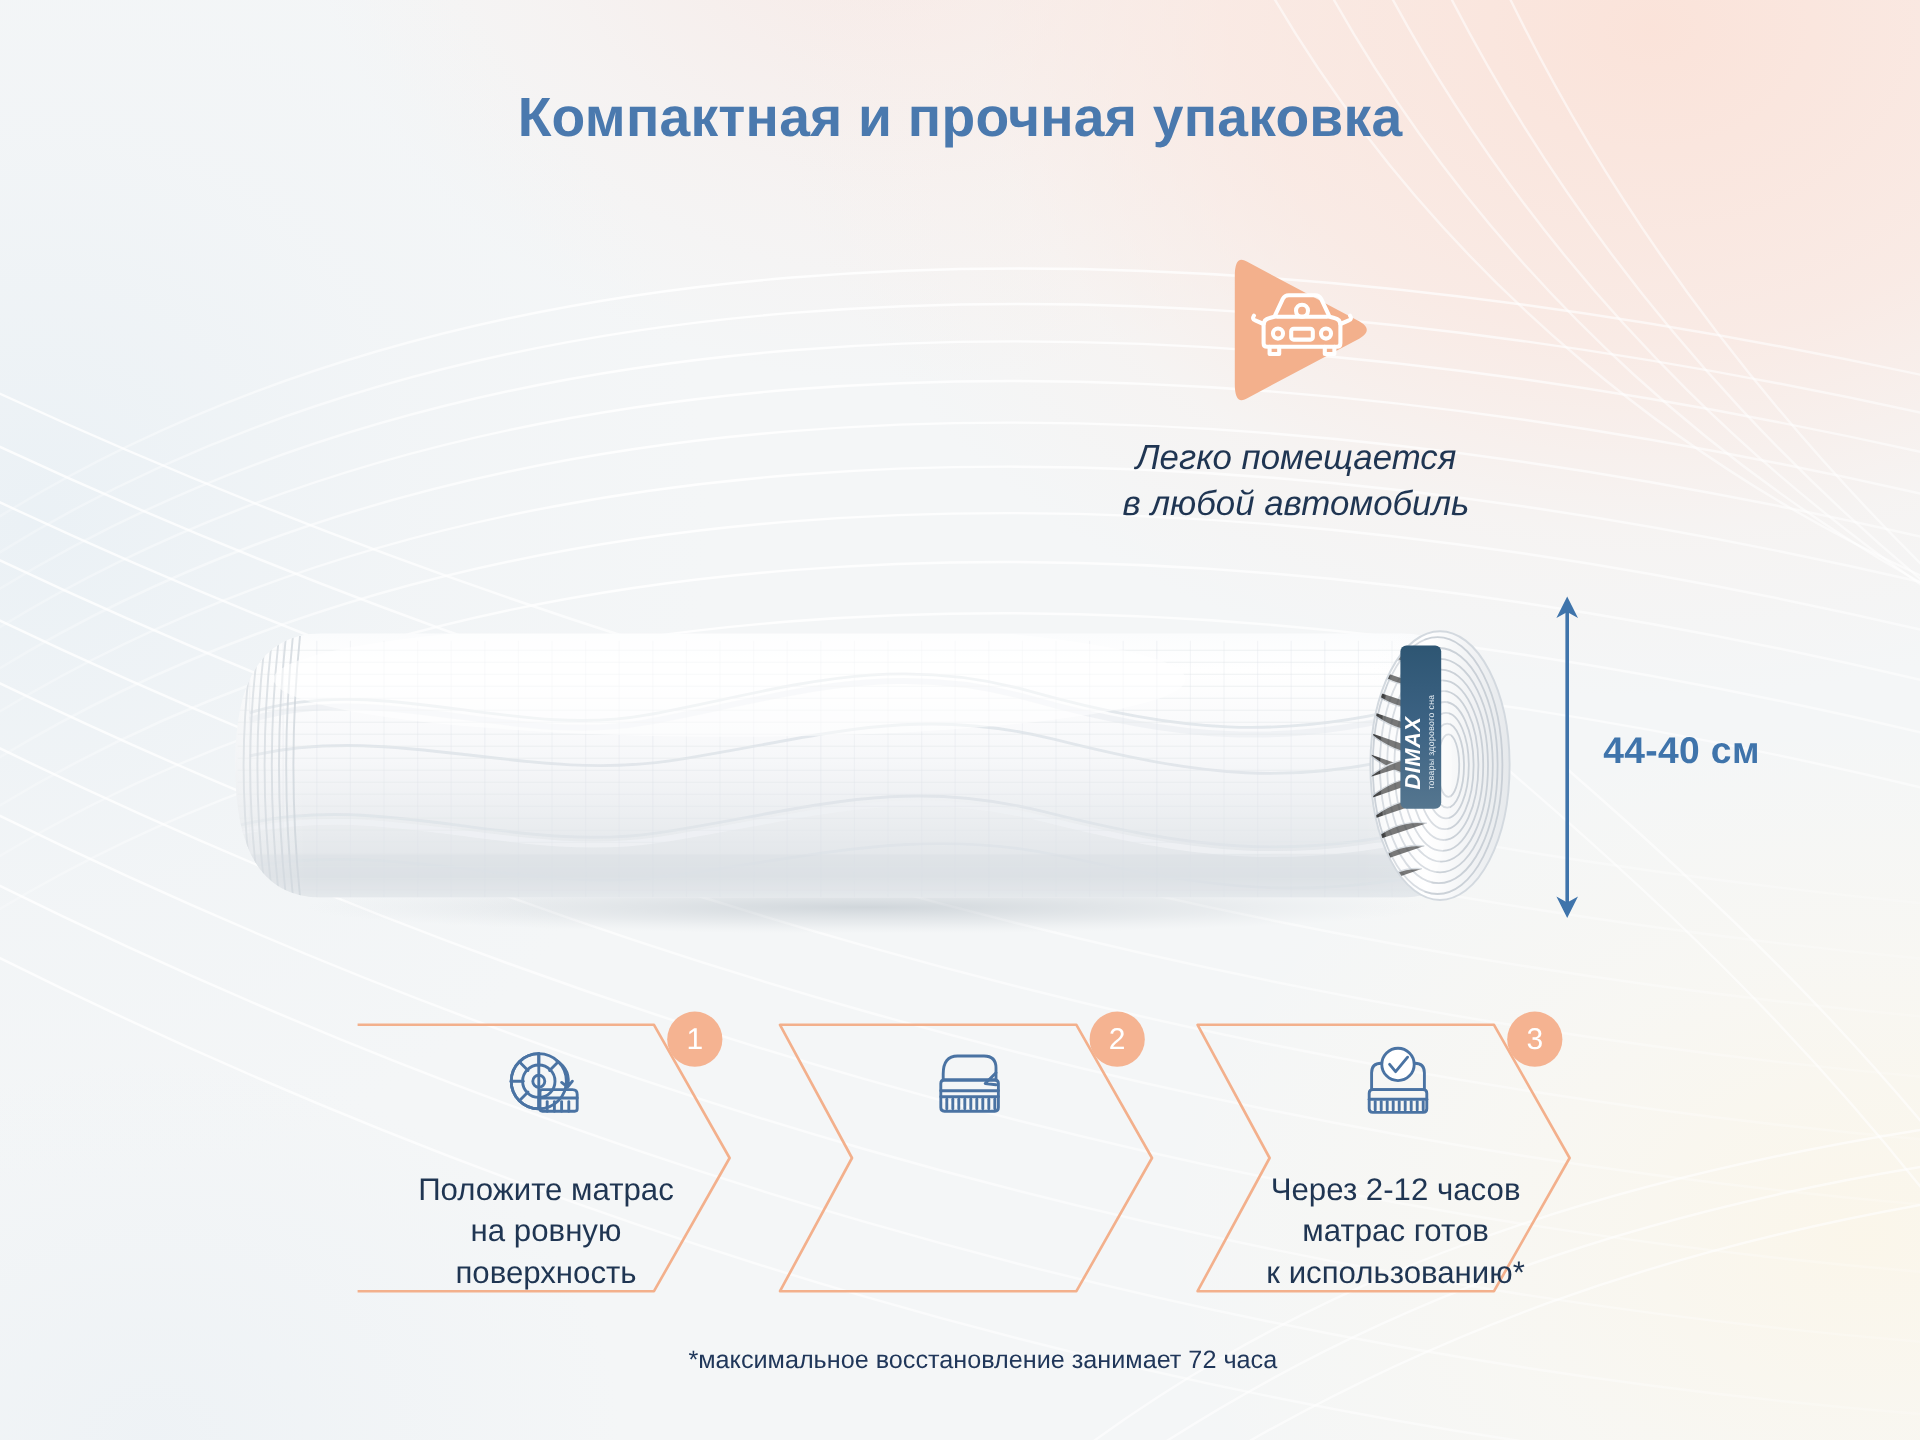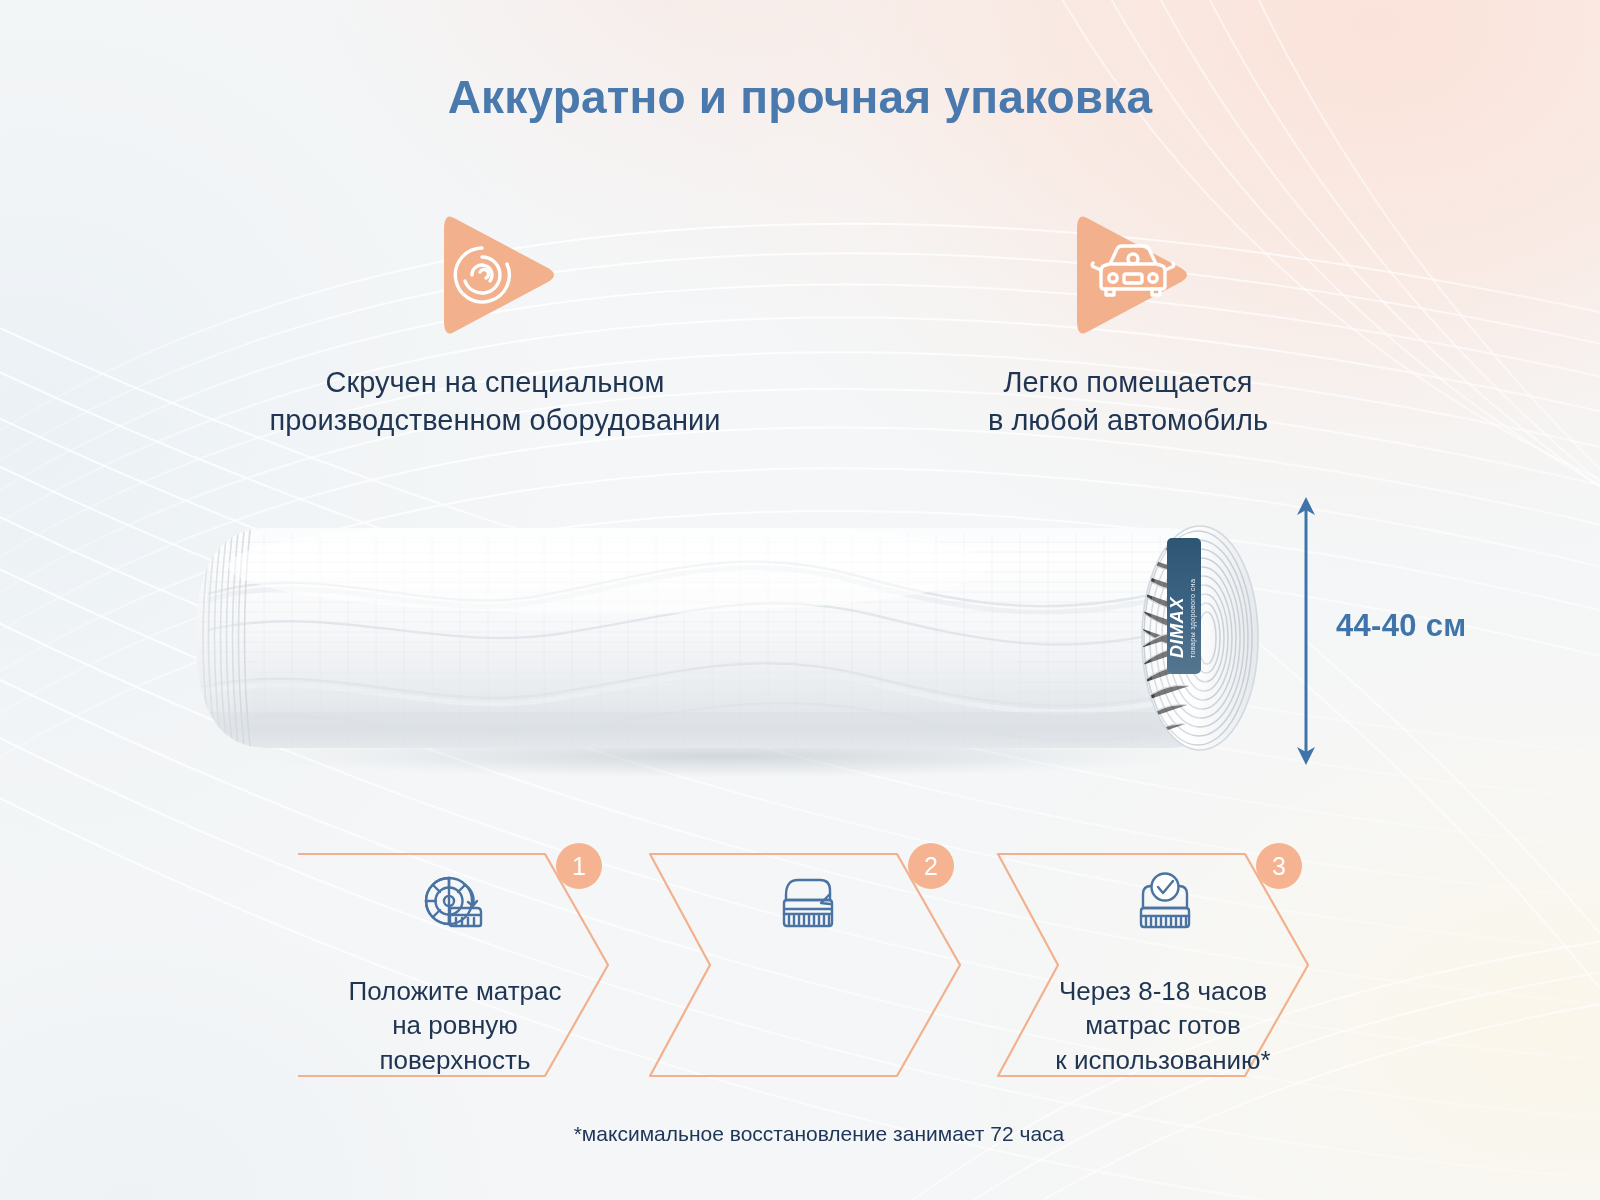--- a/index.html
+++ b/index.html
@@ -56,21 +56,21 @@
     color: #4a79ae;
     letter-spacing: 0.2px;
   }
 
   
   .feature {
     position: absolute;
     text-align: center;
   }
   .feature-1 { left: 200px; top: 200px; width: 590px; }
-  .feature-2 { left: 928px; top: 200px; width: 400px; }
+  .feature-2 { left: 880px; top: 200px; width: 400px; font-style: italic; }
 
   .tri-wrap {
     position: relative;
     height: 150px;
     margin-bottom: 14px;
   }
   .tri-svg { display: block; margin: 0 auto; }
 
   .feature-text {
     font-size: 29px;
@@ -235,37 +235,22 @@
     </g>
     <g fill="none" stroke="#ffffff" stroke-opacity="0.6" stroke-width="2">
       <path d="M860,1240 C 1060,1080 1300,980 1680,930"></path>
       <path d="M900,1250 C 1110,1098 1350,1002 1700,958"></path>
       <path d="M945,1260 C 1160,1118 1400,1026 1720,986"></path>
       <path d="M1255,640 C 1395,760 1520,880 1640,1040"></path>
       <path d="M1305,640 C 1445,762 1572,886 1690,1048"></path>
     </g>
   </svg>
 
-  <div class="title">Аккуратно и прочная упаковка</div>
-
-  <div class="feature feature-1">
-    <div class="tri-wrap">
-      <svg class="tri-svg" width="150" height="150" viewBox="0 0 150 150">
-        <path d="M 34 18 Q 24 12 24 30 L 24 120 Q 24 138 34 132 L 128 82 Q 140 75 128 68 Z" fill="#f3b08c"></path>
-        <g transform="translate(62,75)">
-          <path d="M 0 -27 A 27 27 0 1 0 25 -11" fill="none" stroke="#ffffff" stroke-width="3.4" stroke-linecap="round"></path>
-          <path d="M 0 -18 A 18 18 0 1 1 -17 6" fill="none" stroke="#ffffff" stroke-width="3.4" stroke-linecap="round"></path>
-          <path d="M -10 0 A 10 10 0 1 1 8 6" fill="none" stroke="#ffffff" stroke-width="3.4" stroke-linecap="round"></path>
-          <path d="M 4 3 A 4.5 4.5 0 1 0 -2 -3" fill="none" stroke="#ffffff" stroke-width="3.4" stroke-linecap="round"></path>
-        </g>
-      </svg>
-    </div>
-    <div class="feature-text">Скручен на специальном
-производственном оборудовании</div>
-  </div>
+  <div class="title">Компактная и прочная упаковка</div>
+
 
   <div class="feature feature-2">
     <div class="tri-wrap">
       <svg class="tri-svg" width="150" height="150" viewBox="0 0 150 150">
         <path d="M 34 18 Q 24 12 24 30 L 24 120 Q 24 138 34 132 L 128 82 Q 140 75 128 68 Z" fill="#f3b08c"></path>
         <g stroke="#ffffff" stroke-width="3.4" fill="none" stroke-linecap="round" stroke-linejoin="round">
           <path d="M 48 86 L 48 71 Q 48 66 53 65 L 57 64 L 64 49 Q 65.5 46 69 46 L 91 46 Q 94.5 46 96 49 L 103 64 L 107 65 Q 112 66 112 71 L 112 86 Q 112 89 109 89 L 51 89 Q 48 89 48 86 Z"></path>
           <path d="M 59 64 L 101 64"></path>
           <circle cx="60" cy="78" r="4.2"></circle>
           <circle cx="100" cy="78" r="4.2"></circle>
@@ -555,21 +540,21 @@
             <path d="M 38 52 L 38 59"></path>
               <path d="M 43 52 L 43 59"></path>
             <path d="M 48 52 L 48 59"></path>
               <path d="M 53 52 L 53 59"></path>
             <path d="M 58 52 L 58 59"></path>
             <circle cx="37" cy="21" r="13.5" fill="#ffffff"></circle>
             <path d="M 30 21 L 35 27 L 45 15"></path>
           </g>
         </svg>
       </div>
-      <div class="step-text">Через 8-18 часов
+      <div class="step-text">Через 2-12 часов
 матрас готов
 к использованию*</div>
     </div>
 
   </div>
 
   <div class="footnote">*максимальное восстановление занимает 72 часа</div>
 
 </div>
 

